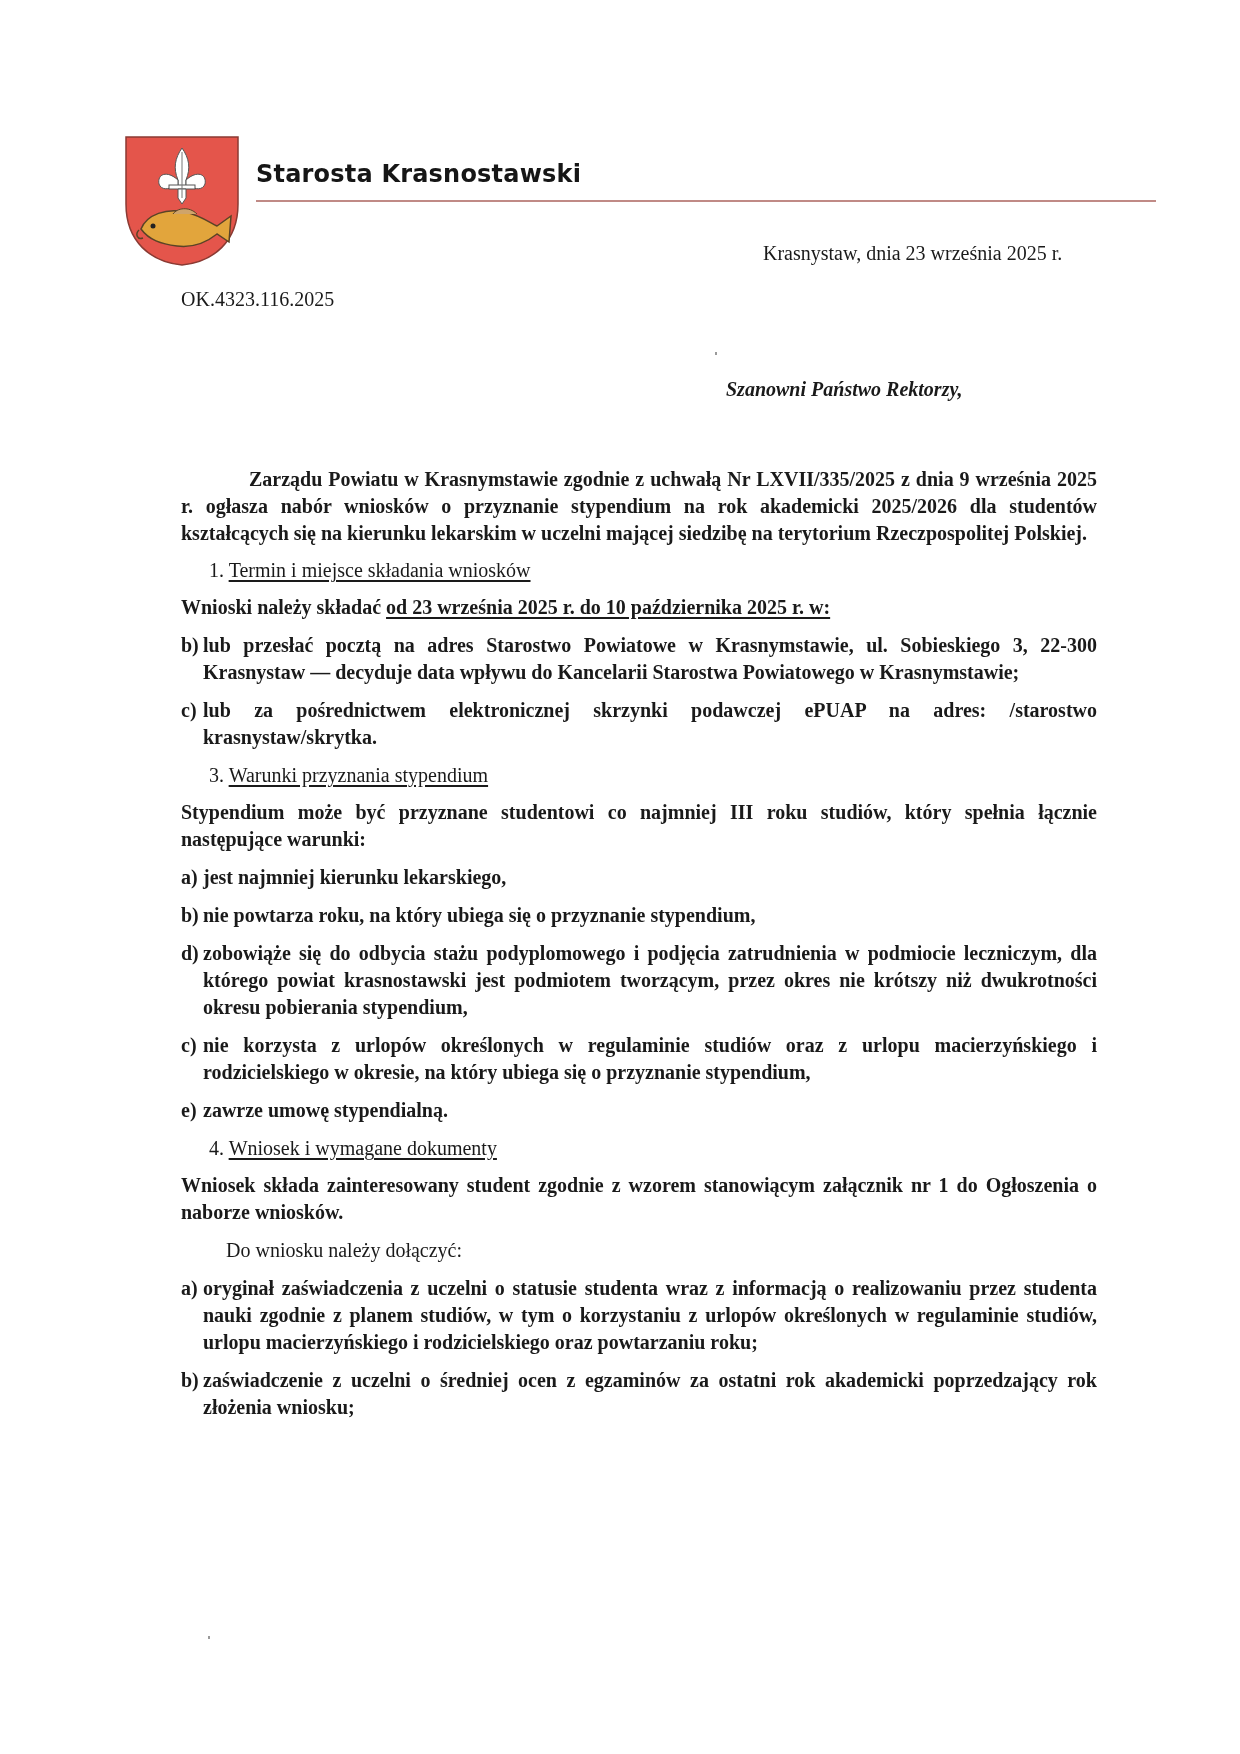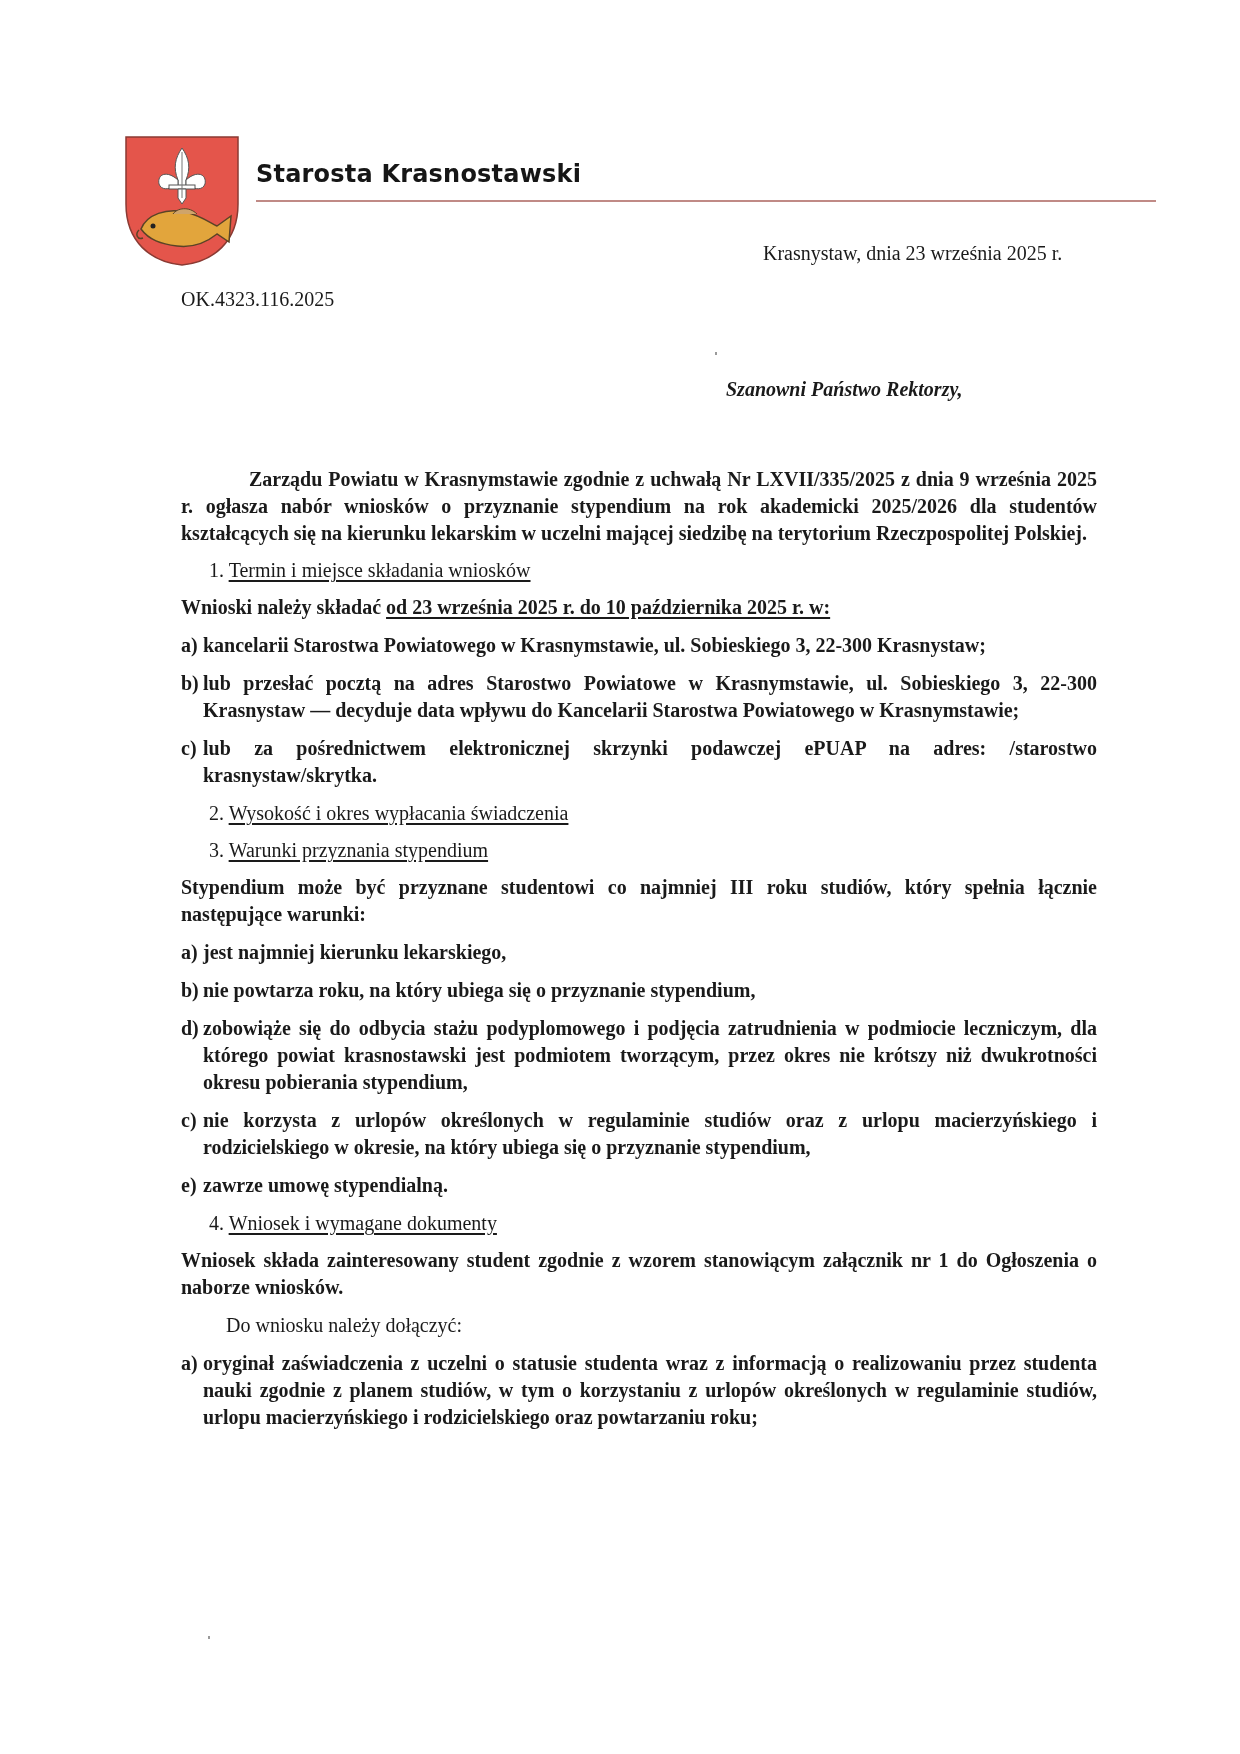--- a/index.html
+++ b/index.html
@@ -68,41 +68,37 @@
   <div class="body">
     <p class="just intro">Zarządu Powiatu w Krasnymstawie zgodnie z uchwałą Nr LXVII/335/2025 z dnia 9 września 2025 r. ogłasza nabór wniosków o przyznanie stypendium na rok akademicki 2025/2026 dla studentów kształcących się na kierunku lekarskim w uczelni mającej siedzibę na terytorium Rzeczpospolitej Polskiej.</p>
 
     <p class="sec-head">
       <span>1.</span>
       <span class="u">Termin i miejsce składania wniosków</span>
     </p>
     <p class="lead">
       <span>Wnioski należy składać </span><span class="u">od 23 września 2025 r. do 10 października 2025 r. w:</span>
     </p>
-    <p class="item just"><span class="mark">a)</span><span>kancelarii Starostwa Powiatowego w Krasnymstawie, ul. Sobieskiego 3, 22-300 Krasnystaw;</span></p>
     <p class="item just"><span class="mark">b)</span><span>lub przesłać pocztą na adres Starostwo Powiatowe w Krasnymstawie, ul. Sobieskiego 3, 22-300 Krasnystaw — decyduje data wpływu do Kancelarii Starostwa Powiatowego w Krasnymstawie;</span></p>
     <p class="item just"><span class="mark">c)</span><span>lub za pośrednictwem elektronicznej skrzynki podawczej ePUAP na adres: /starostwo krasnystaw/skrytka.</span></p>
 
-    <p class="sec-head">
-      <span>2.</span>
-      <span class="u">Wysokość i okres wypłacania świadczenia</span>
-    </p>
 
     <p class="sec-head">
       <span>3.</span>
       <span class="u">Warunki przyznania stypendium</span>
     </p>
     <p class="plain just">Stypendium może być przyznane studentowi co najmniej III roku studiów, który spełnia łącznie następujące warunki:</p>
     <p class="item just"><span class="mark">a)</span><span>jest najmniej kierunku lekarskiego,</span></p>
     <p class="item just"><span class="mark">b)</span><span>nie powtarza roku, na który ubiega się o przyznanie stypendium,</span></p>
     <p class="item just"><span class="mark">d)</span><span>zobowiąże się do odbycia stażu podyplomowego i podjęcia zatrudnienia w podmiocie leczniczym, dla którego powiat krasnostawski jest podmiotem tworzącym, przez okres nie krótszy niż dwukrotności okresu pobierania stypendium,</span></p>
     <p class="item just"><span class="mark">c)</span><span>nie korzysta z urlopów określonych w regulaminie studiów oraz z urlopu macierzyńskiego i rodzicielskiego w okresie, na który ubiega się o przyznanie stypendium,</span></p>
     <p class="item just"><span class="mark">e)</span><span>zawrze umowę stypendialną.</span></p>
 
     <p class="sec-head">
       <span>4.</span>
       <span class="u">Wniosek i wymagane dokumenty</span>
     </p>
     <p class="plain just">Wniosek składa zainteresowany student zgodnie z wzorem stanowiącym załącznik nr 1 do Ogłoszenia o naborze wniosków.</p>
     <p class="subintro">Do wniosku należy dołączyć:</p>
     <p class="item just"><span class="mark">a)</span><span>oryginał zaświadczenia z uczelni o statusie studenta wraz z informacją o realizowaniu przez studenta nauki zgodnie z planem studiów, w tym o korzystaniu z urlopów określonych w regulaminie studiów, urlopu macierzyńskiego i rodzicielskiego oraz powtarzaniu roku;</span></p>
+    <p class="item just"><span class="mark">b)</span><span>zaświadczenie z uczelni o średniej ocen z egzaminów za ostatni rok akademicki poprzedzający rok złożenia wniosku;</span></p>
   </div>
 </div>
 
 </body></html>

